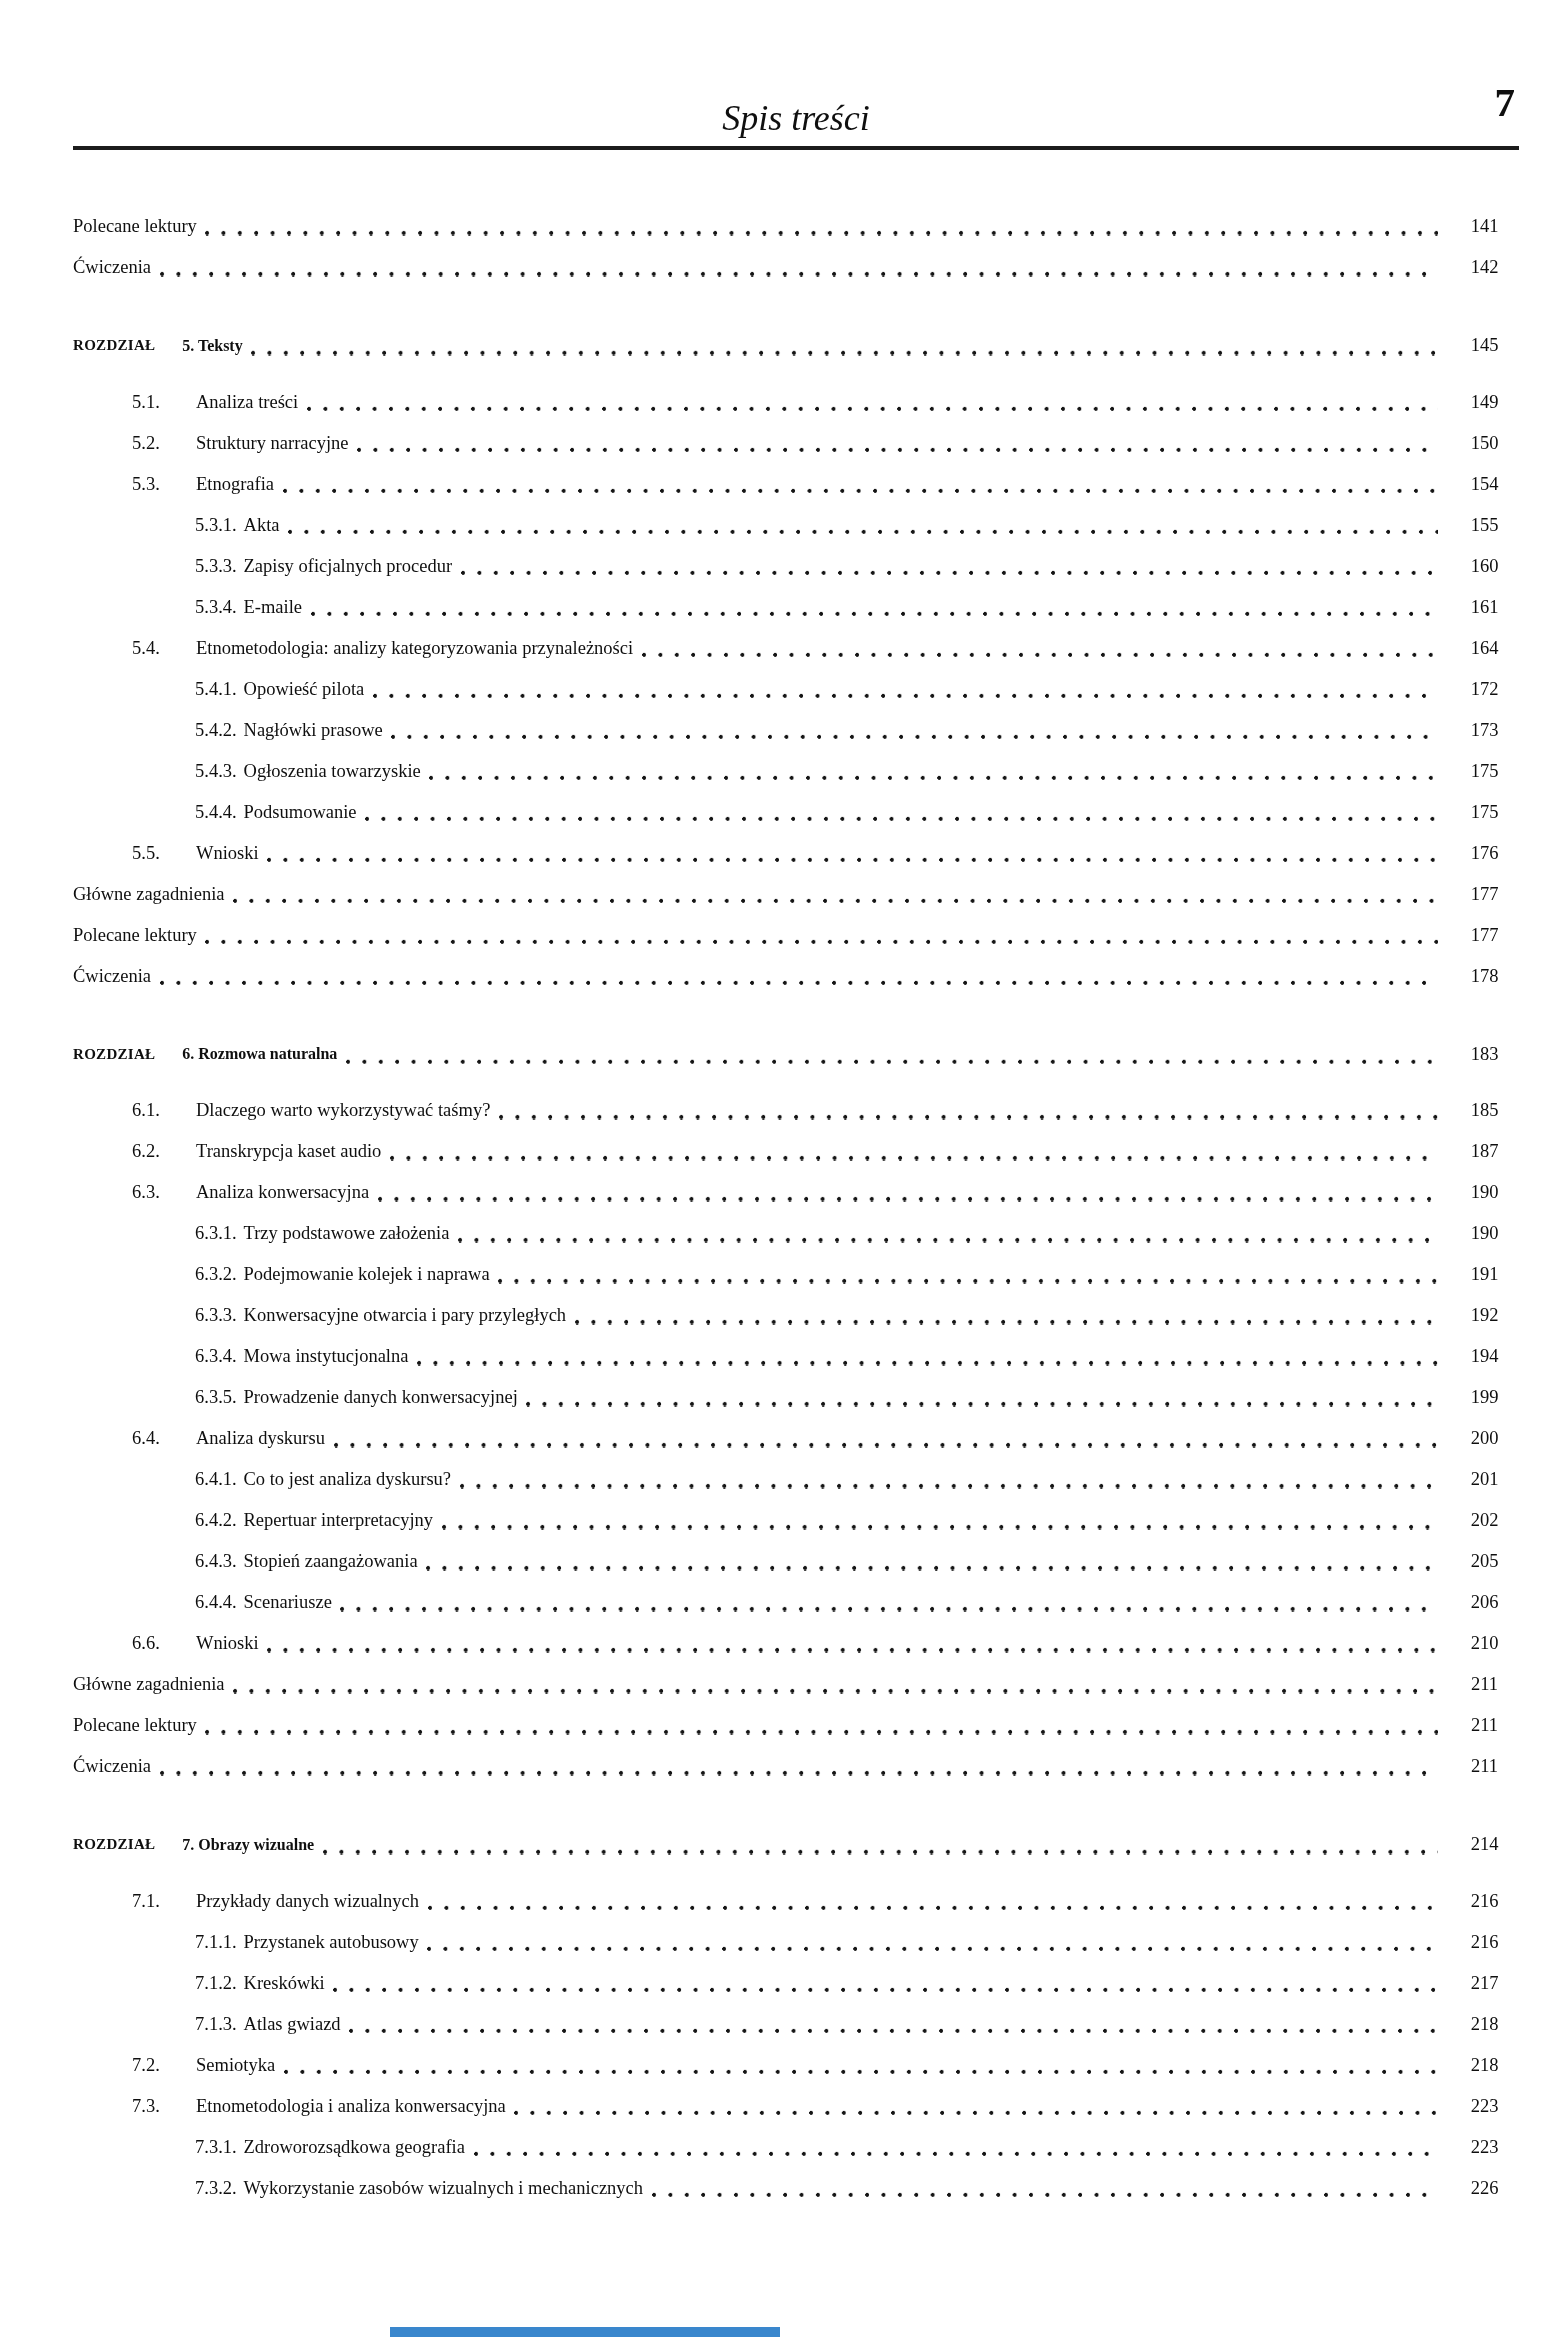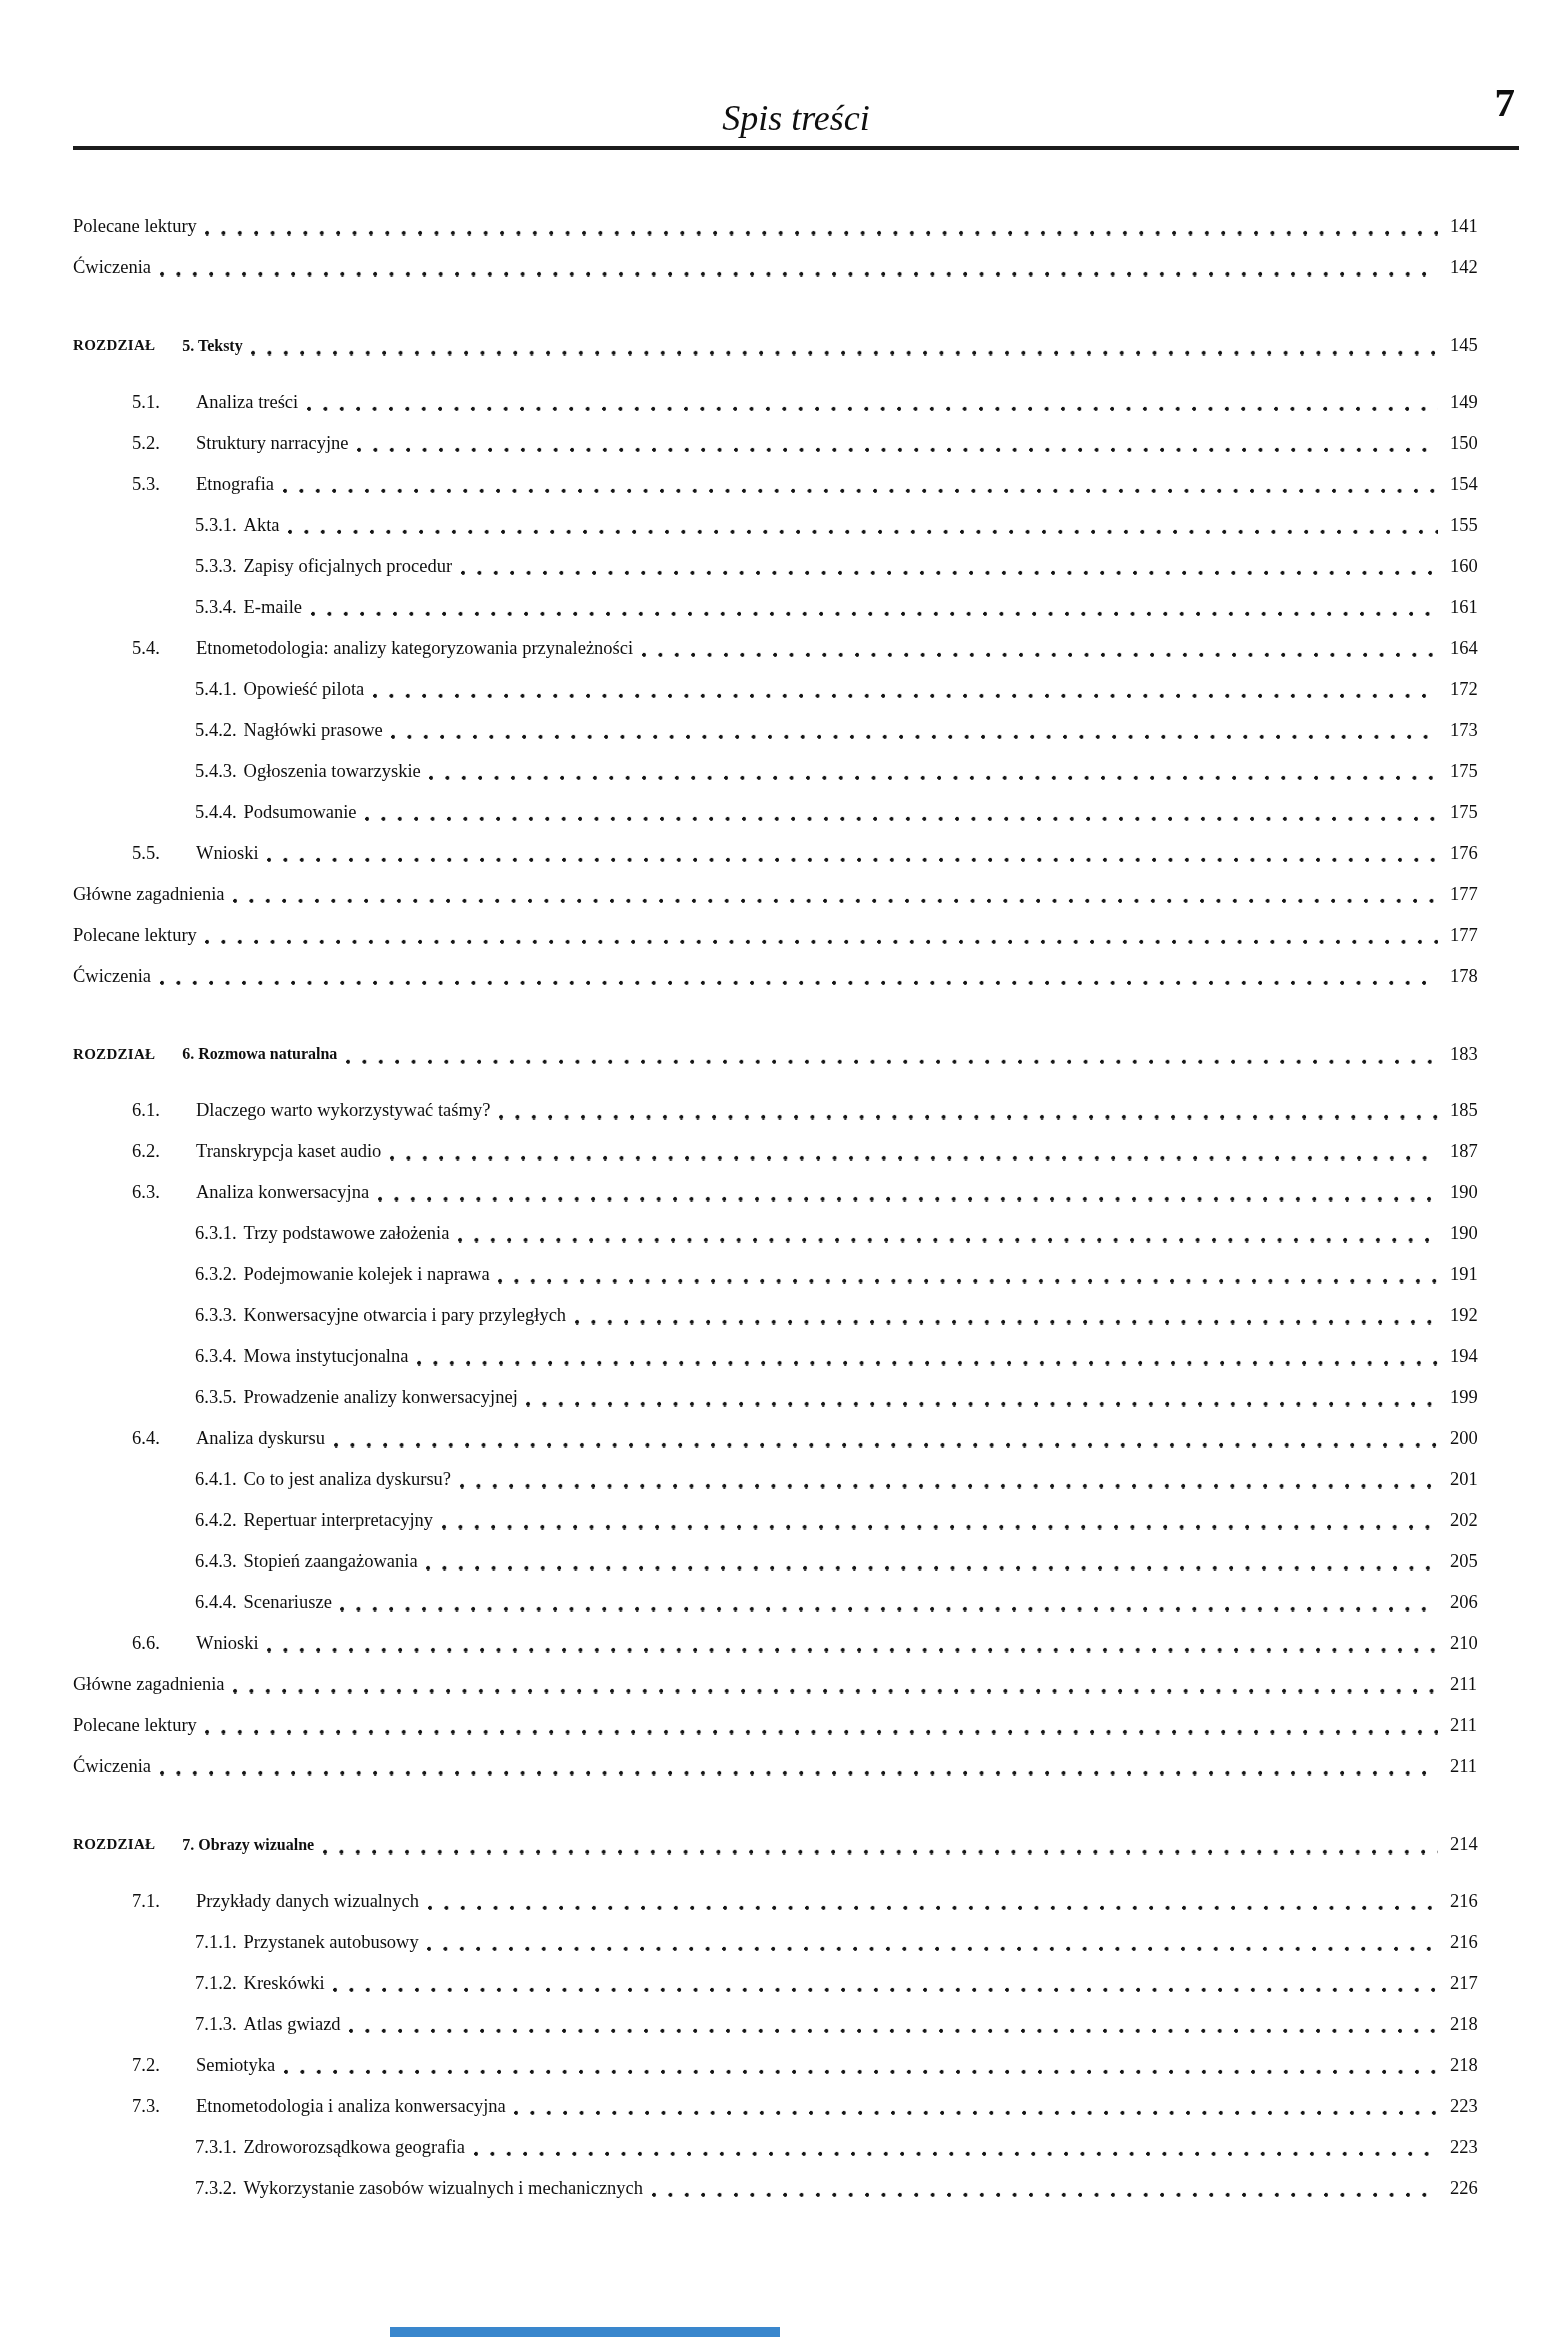--- a/index.html
+++ b/index.html
@@ -30,21 +30,21 @@
   .row {
     display:flex; align-items:center;
     height:41px; white-space:nowrap;
   }
   .leader {
     flex:1 1 auto; height:4.3px;
     transform:translateY(6.9px);
     margin:0 12px 0 8.6px;
     background:radial-gradient(circle at 2.1px 2.1px,#141414 1.7px,rgba(0,0,0,0) 2.3px) left center / 16.4px 4.3px repeat-x;
   }
-  .pgnum { flex:0 0 69px; text-align:left; }
+  .pgnum { flex:0 0 69px; text-align:center; }
   .lvl1 { padding-left:59px; }
   .lvl1 .num { flex:0 0 64px; }
   .lvl2 { padding-left:122px; }
   .lvl2 .num { margin-right:6.9px; }
   .chapter { margin-top:37px; margin-bottom:15.5px; }
   .ch-prefix { font-weight:700; font-size:15px; letter-spacing:0.3px; margin-right:7.8px; }
   .ch-title  { font-weight:700; font-size:16px;margin-left:19px; }
   .chapter .leader { transform:translateY(7.8px); }
   .bottom-bar {
     position:absolute; left:390px; top:2327px; width:390px; height:10.3px;
@@ -204,21 +204,21 @@
       <span class="pgnum">192</span>
     </div>
     <div class="row lvl2">
       <span class="num">6.3.4.</span>
       <span class="label">Mowa instytucjonalna</span>
       <div class="leader"></div>
       <span class="pgnum">194</span>
     </div>
     <div class="row lvl2">
       <span class="num">6.3.5.</span>
-      <span class="label">Prowadzenie analizy konwersacyjnej</span>
+      <span class="label">Prowadzenie danych konwersacyjnej</span>
       <div class="leader"></div>
       <span class="pgnum">199</span>
     </div>
     <div class="row lvl1">
       <span class="num">6.4.</span>
       <span class="label">Analiza dyskursu</span>
       <div class="leader"></div>
       <span class="pgnum">200</span>
     </div>
     <div class="row lvl2">

